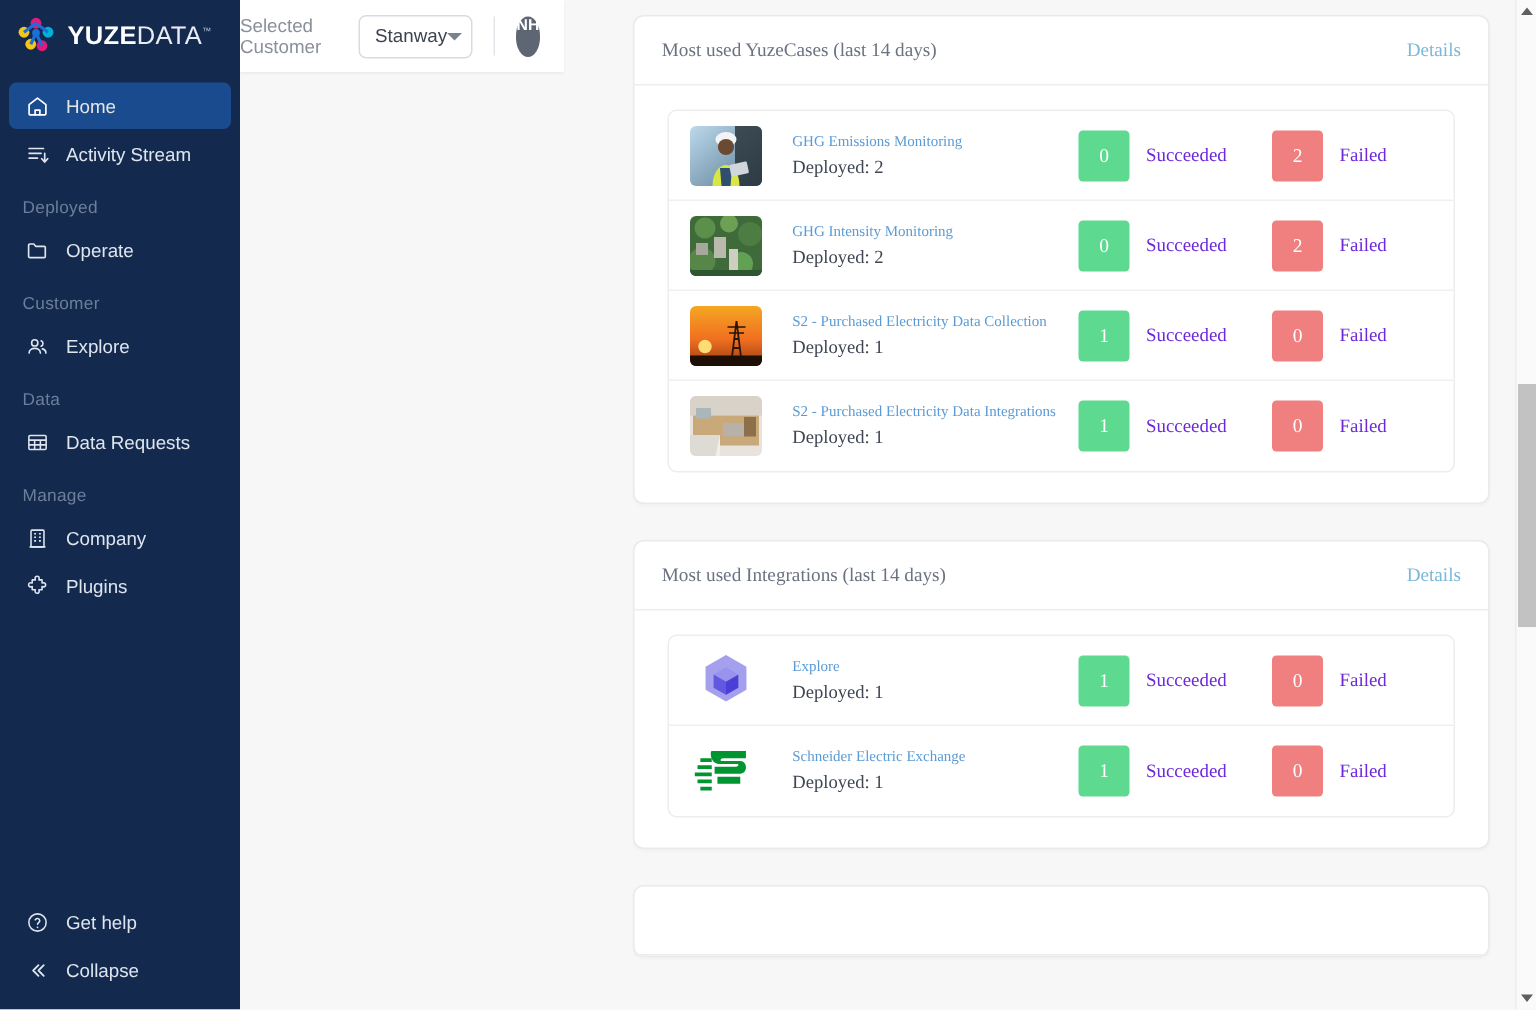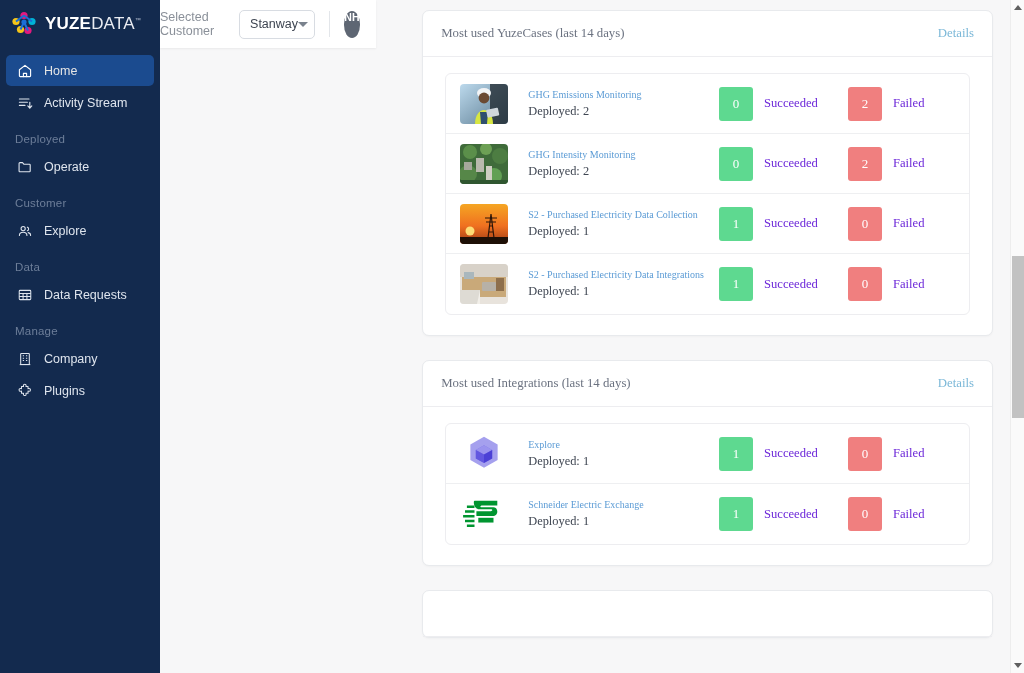--- a/index.html
+++ b/index.html
@@ -234,20 +234,40 @@
           <svg viewBox="0 0 20 20" width="16" height="16" fill="none" stroke="#dfe5ee" stroke-width="1.3" stroke-linejoin="round">
             <path d="M8 3.2a1.7 1.7 0 0 1 3.4 0c0 .5-.2.9-.2 1.3h2.6v2.6c.4 0 .8-.2 1.3-.2a1.7 1.7 0 0 1 0 3.4c-.5 0-.9-.2-1.3-.2v2.6h-2.6c0 .4.2.8.2 1.3a1.7 1.7 0 0 1-3.4 0c0-.5.2-.9.2-1.3H5.6v-2.6c-.4 0-.8.2-1.3.2a1.7 1.7 0 0 1 0-3.4c.5 0 .9.2 1.3.2V4.5h2.6c0-.4-.2-.8-.2-1.3Z"></path>
           </svg>
         </span>
         <span>Plugins</span>
       </div>
     </nav>
 
     <div class="spacer"></div>
 
+    <div class="nav-bottom">
+      <div class="nav-item">
+        <span class="ic">
+          <svg viewBox="0 0 20 20" width="16" height="16" fill="none" stroke="#dfe5ee" stroke-width="1.3" stroke-linecap="round">
+            <circle cx="10" cy="10" r="7.2"></circle>
+            <path d="M8.1 7.8a2 2 0 0 1 3.8.7c0 1.4-1.9 1.7-1.9 3"></path>
+            <circle cx="10" cy="14" r="0.75" fill="#dfe5ee" stroke="none"></circle>
+          </svg>
+        </span>
+        <span>Get help</span>
+      </div>
+      <div class="nav-item">
+        <span class="ic">
+          <svg viewBox="0 0 20 20" width="16" height="16" fill="none" stroke="#dfe5ee" stroke-width="1.5" stroke-linecap="round" stroke-linejoin="round">
+            <path d="M10.8 5.6 6.4 10l4.4 4.4M15.2 5.6 10.8 10l4.4 4.4"></path>
+          </svg>
+        </span>
+        <span>Collapse</span>
+      </div>
+    </div>
   </aside>
 
   <section class="main">
 
     <header class="topbar">
       <span class="sel-label">Selected Customer</span>
       <div class="cust-select">
         <span class="val">Stanway</span>
         <span class="chev"></span>
       </div>

